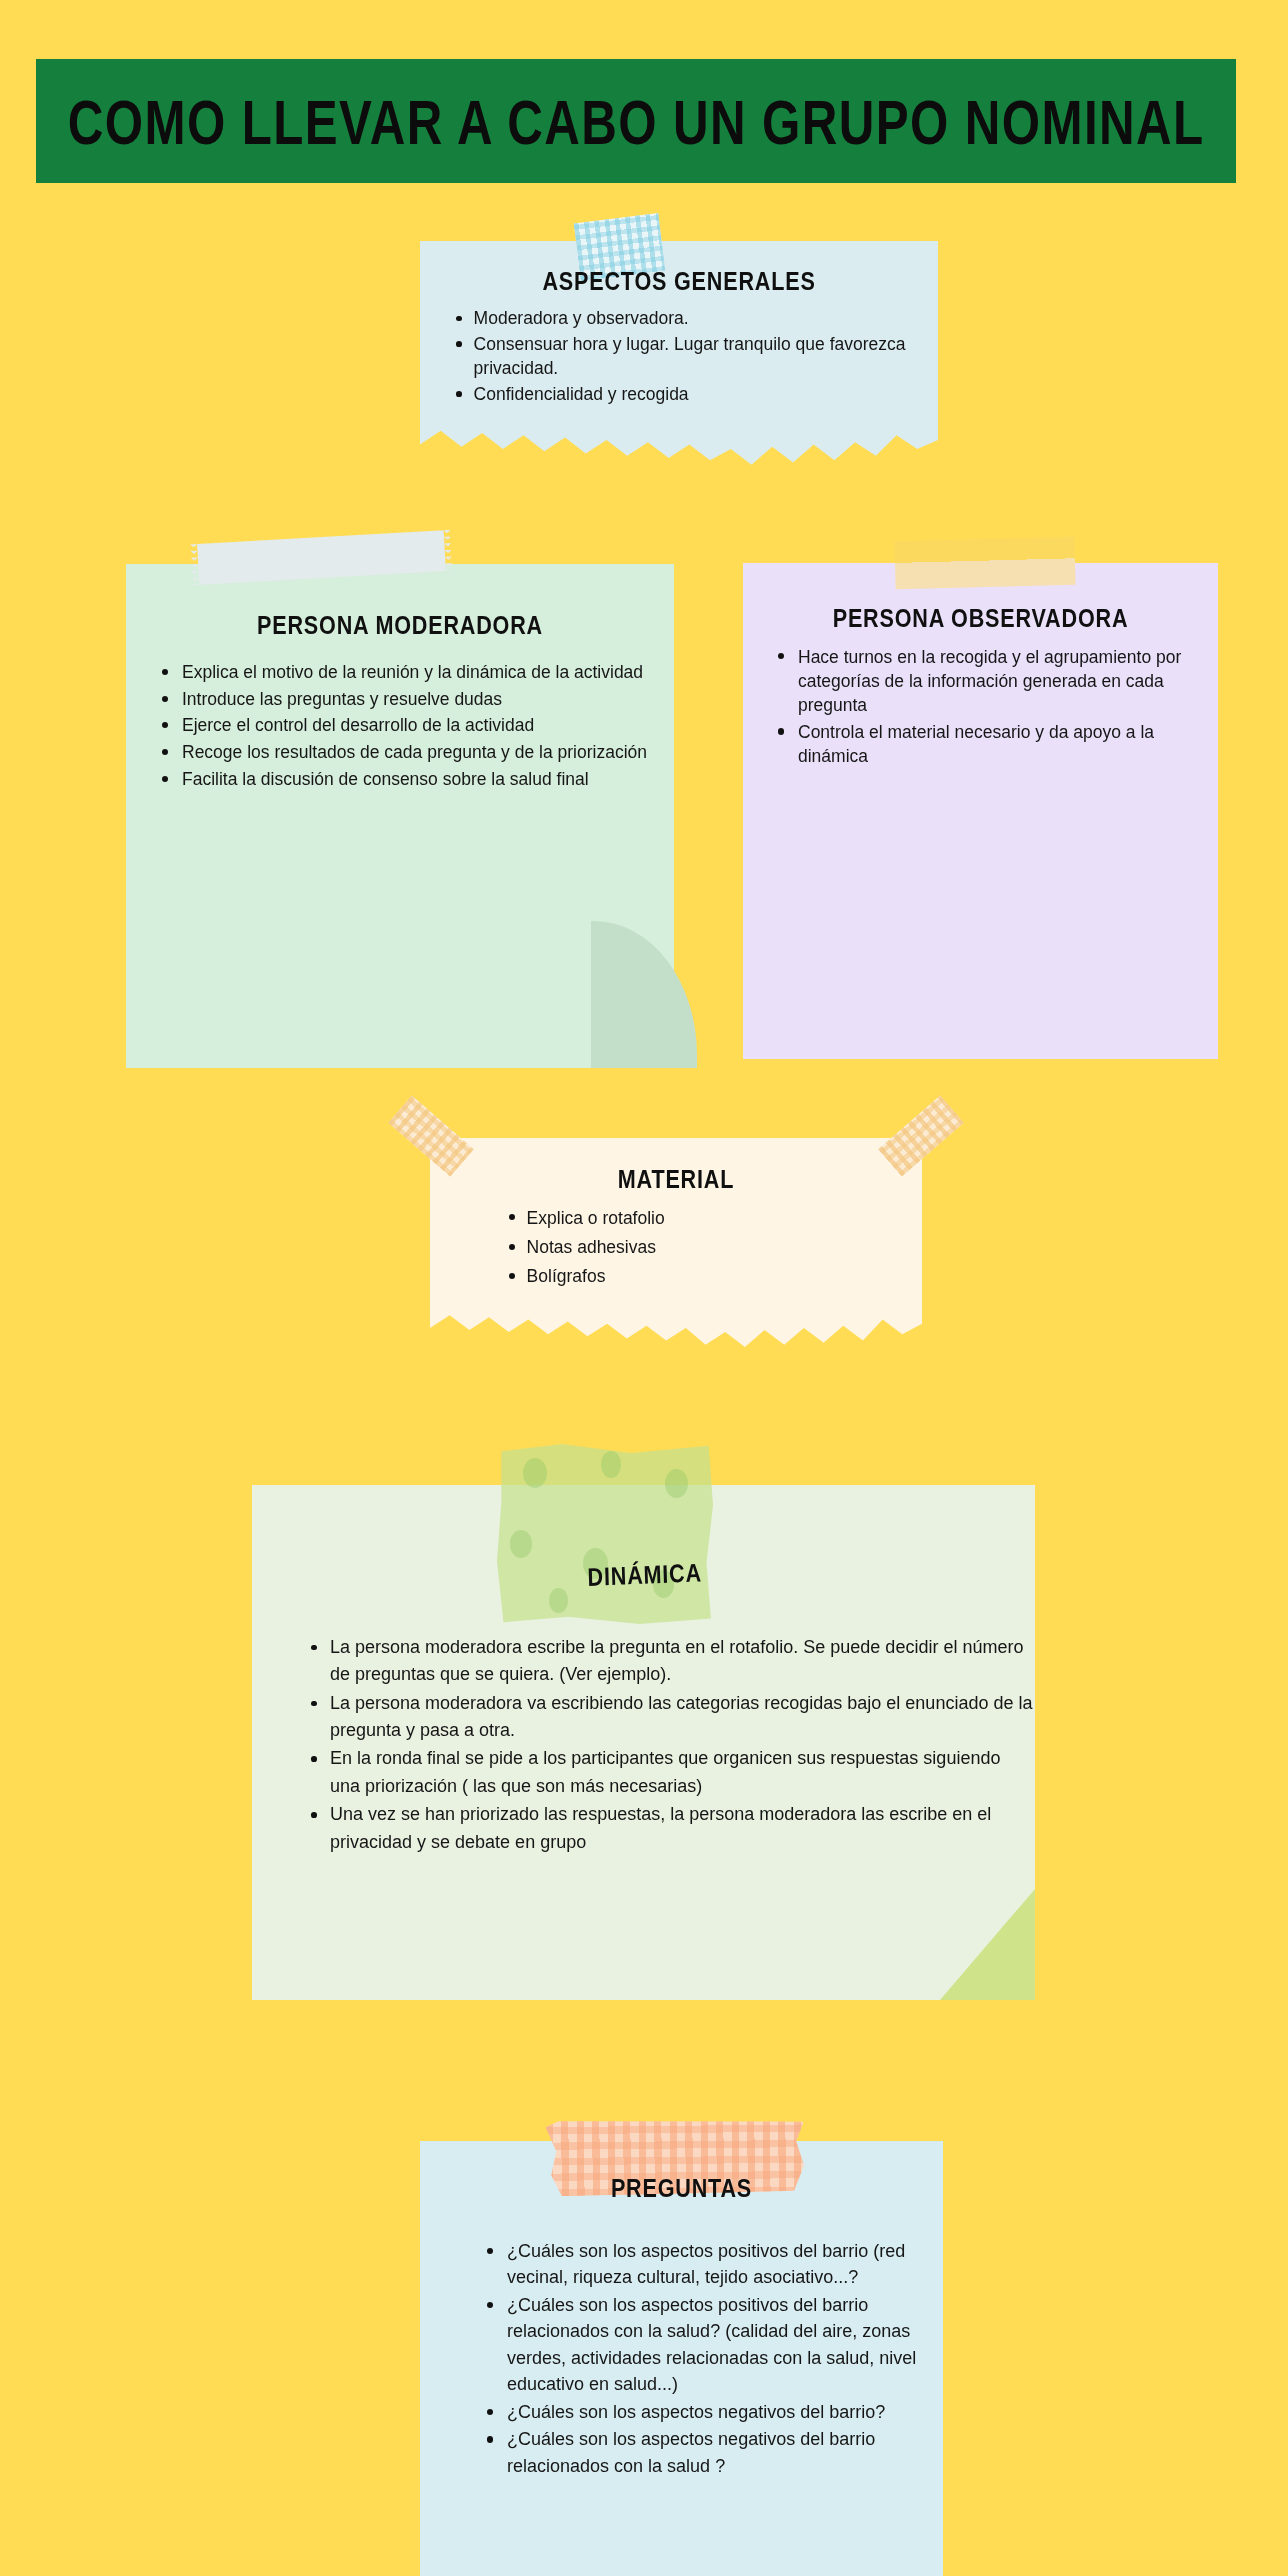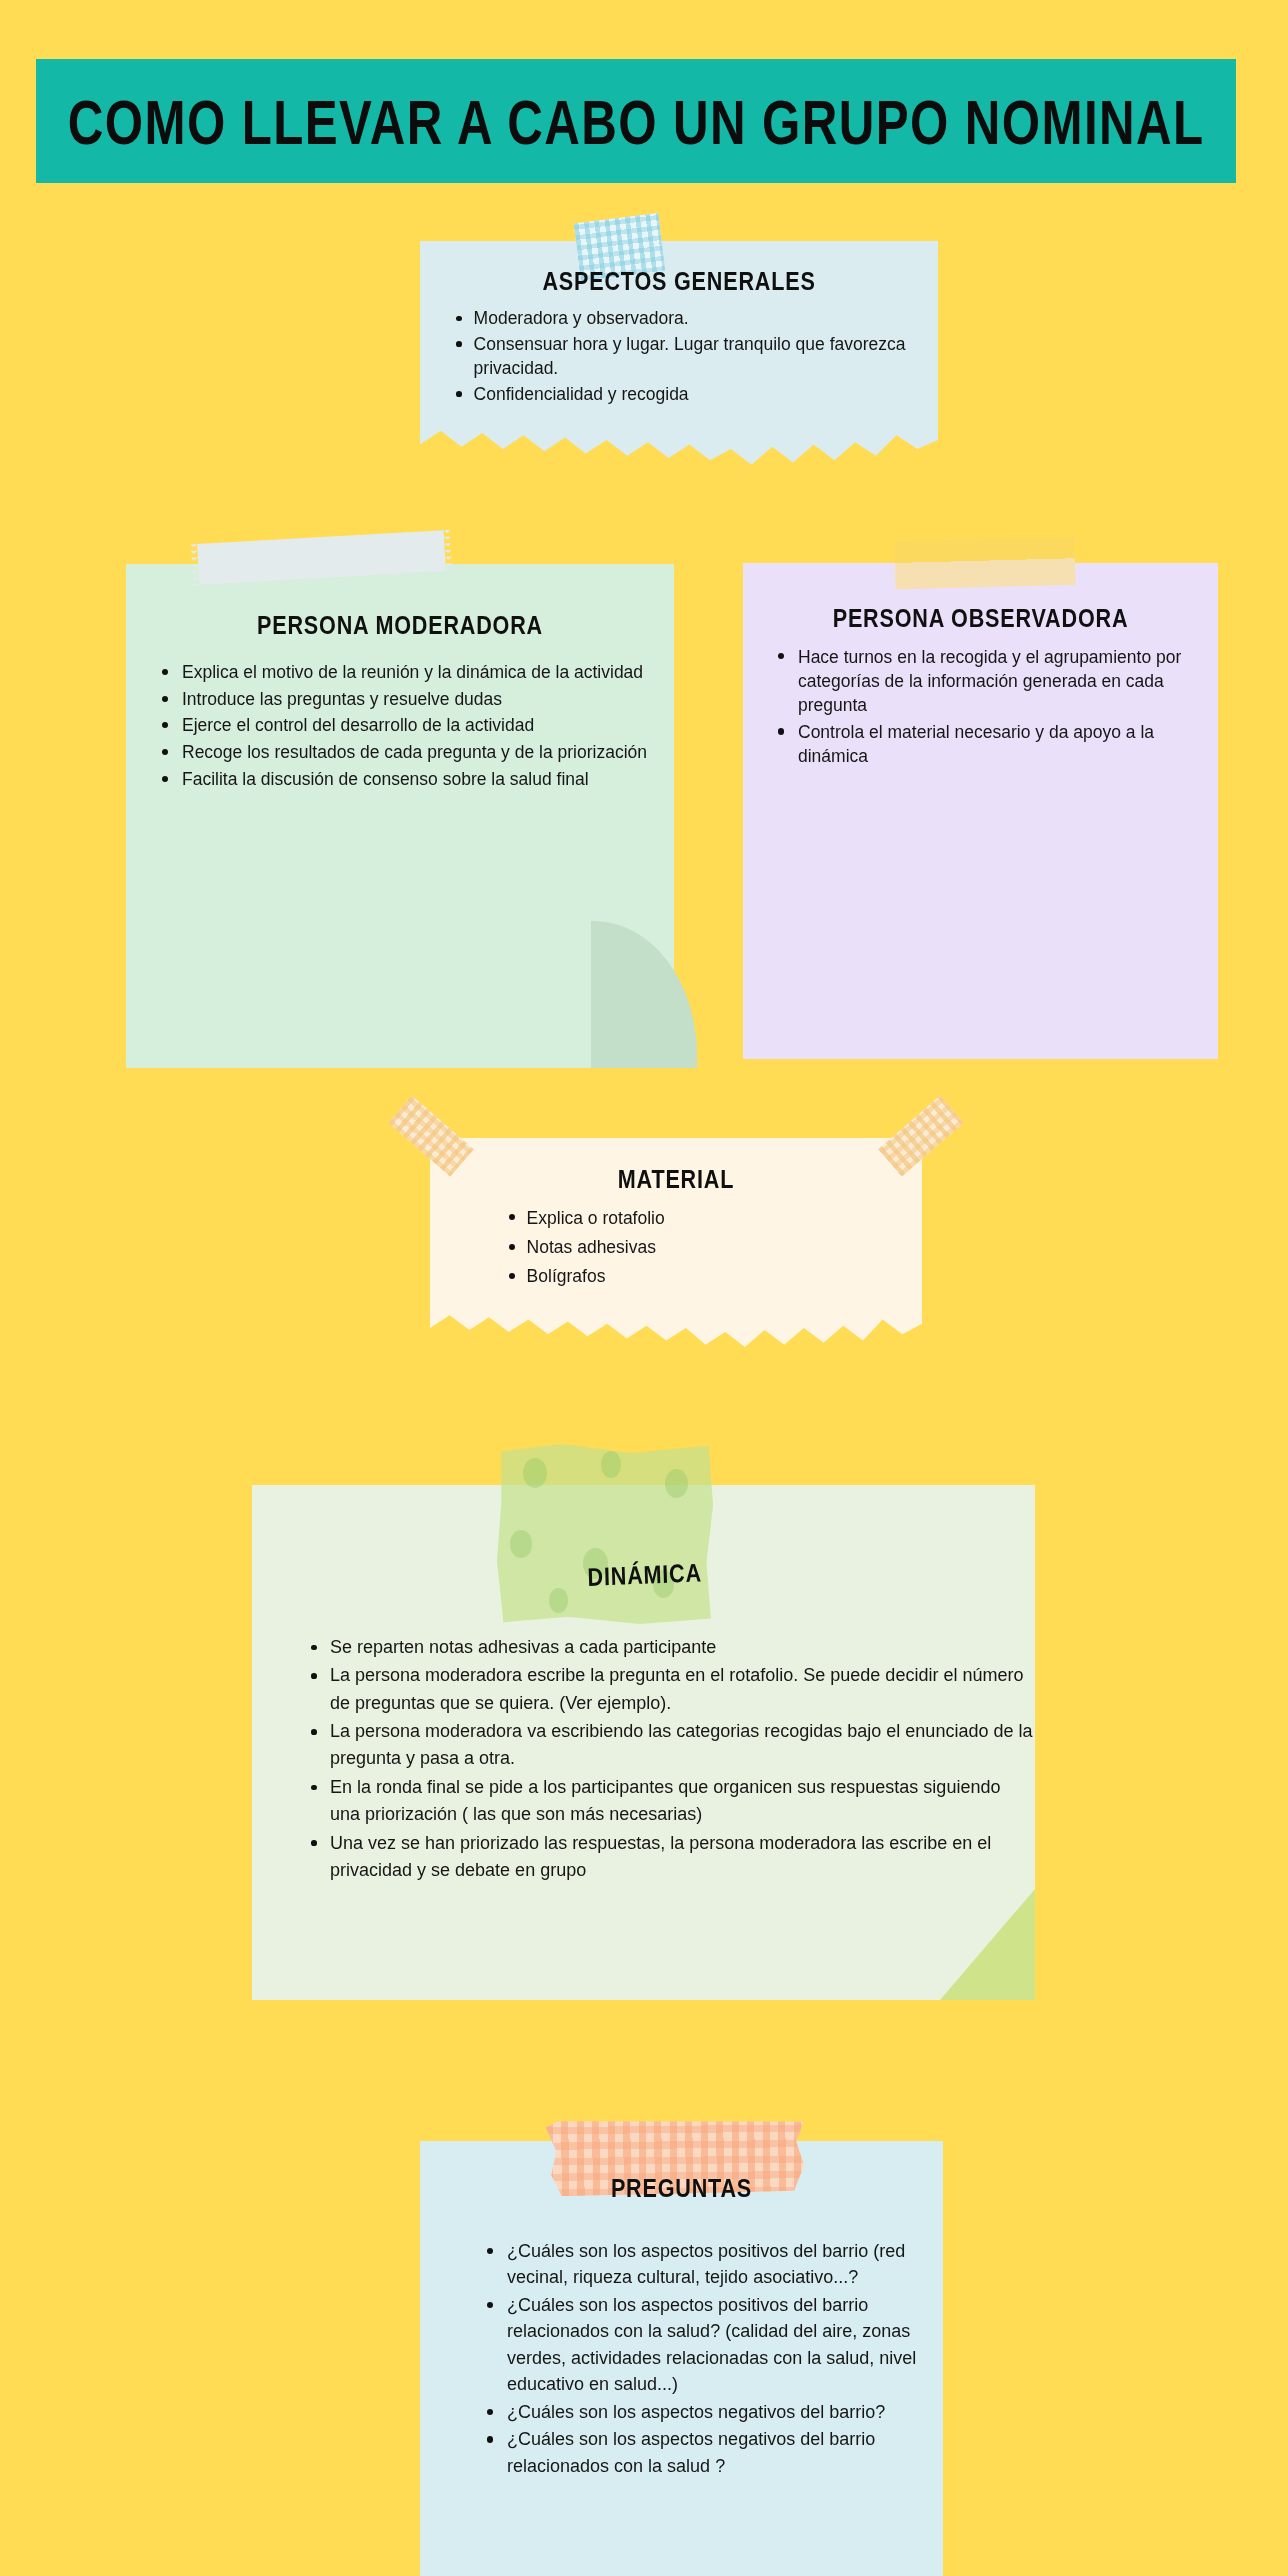--- a/index.html
+++ b/index.html
@@ -7,21 +7,21 @@
   body {
     background:#FFDC54;
     font-family:"Liberation Sans", sans-serif;
     position:relative;
     overflow:hidden;
   }
 
   
   .header-banner{
     position:absolute; left:36px; top:59px; width:1200px; height:124px;
-    background:#14b8a6;
+    background:#15803d;
     display:flex; align-items:center; justify-content:center;
   }
   .header-title{
     font-family:"Liberation Sans Narrow","Liberation Sans",sans-serif;
     font-weight:bold;
     font-size:53px;
     letter-spacing:1.5px;
     color:#0C0C0C;
     transform:scaleX(0.93) scaleY(1.20);
     white-space:nowrap;
@@ -249,21 +249,20 @@
     <i style="left:12%;top:8%;width:24px;height:30px;"></i>
     <i style="left:48%;top:4%;width:20.6px;height:27px;"></i>
     <i style="left:78%;top:14%;width:23px;height:29px;"></i>
     <i style="left:6%;top:48%;width:21.6px;height:28px;"></i>
     <i style="left:40%;top:58%;width:25px;height:31px;"></i>
     <i style="left:72%;top:70%;width:21.6px;height:28px;"></i>
     <i style="left:24%;top:80%;width:19.6px;height:25px;"></i>
   </div>
   <div class="card-title">DINÁMICA</div>
   <ul>
-    <li>Se reparten notas adhesivas a cada participante</li>
     <li>La persona moderadora escribe la pregunta en el rotafolio. Se puede decidir el número de preguntas que se quiera. (Ver ejemplo).</li>
     <li>La persona moderadora va escribiendo las categorias recogidas bajo el enunciado de la pregunta y pasa a otra.</li>
     <li>En la ronda final se pide a los participantes que organicen sus respuestas siguiendo una priorización ( las que son más necesarias)</li>
     <li>Una vez se han priorizado las respuestas, la persona moderadora las escribe en el privacidad y se debate en grupo</li>
   </ul>
 </div>
 
 <div class="card" id="c-preguntas">
   <div class="body"></div>
   <div class="tape tape-top gingham-peach"></div>

